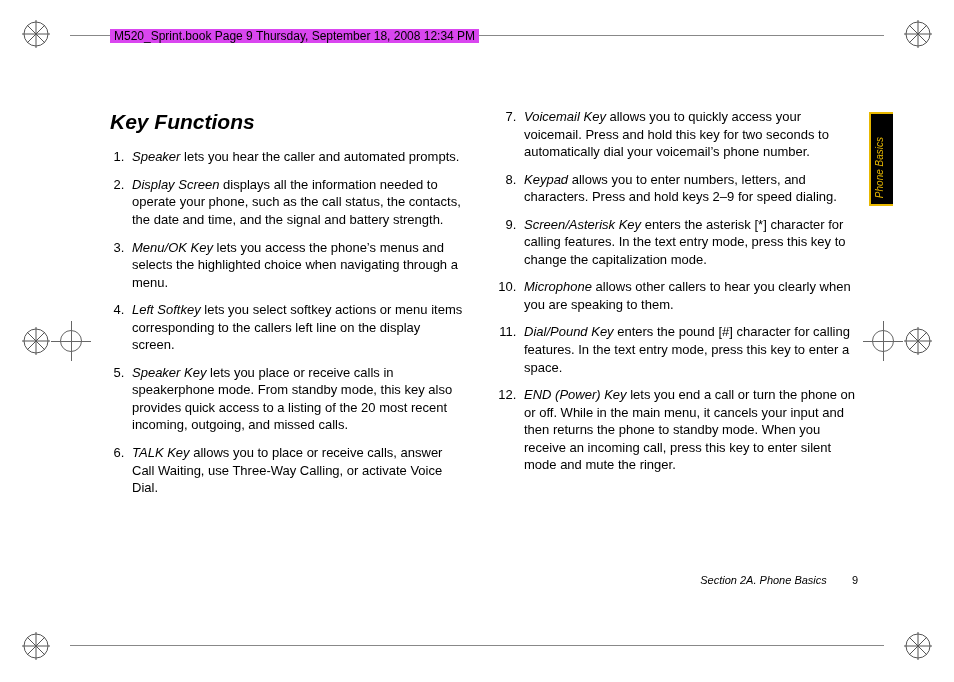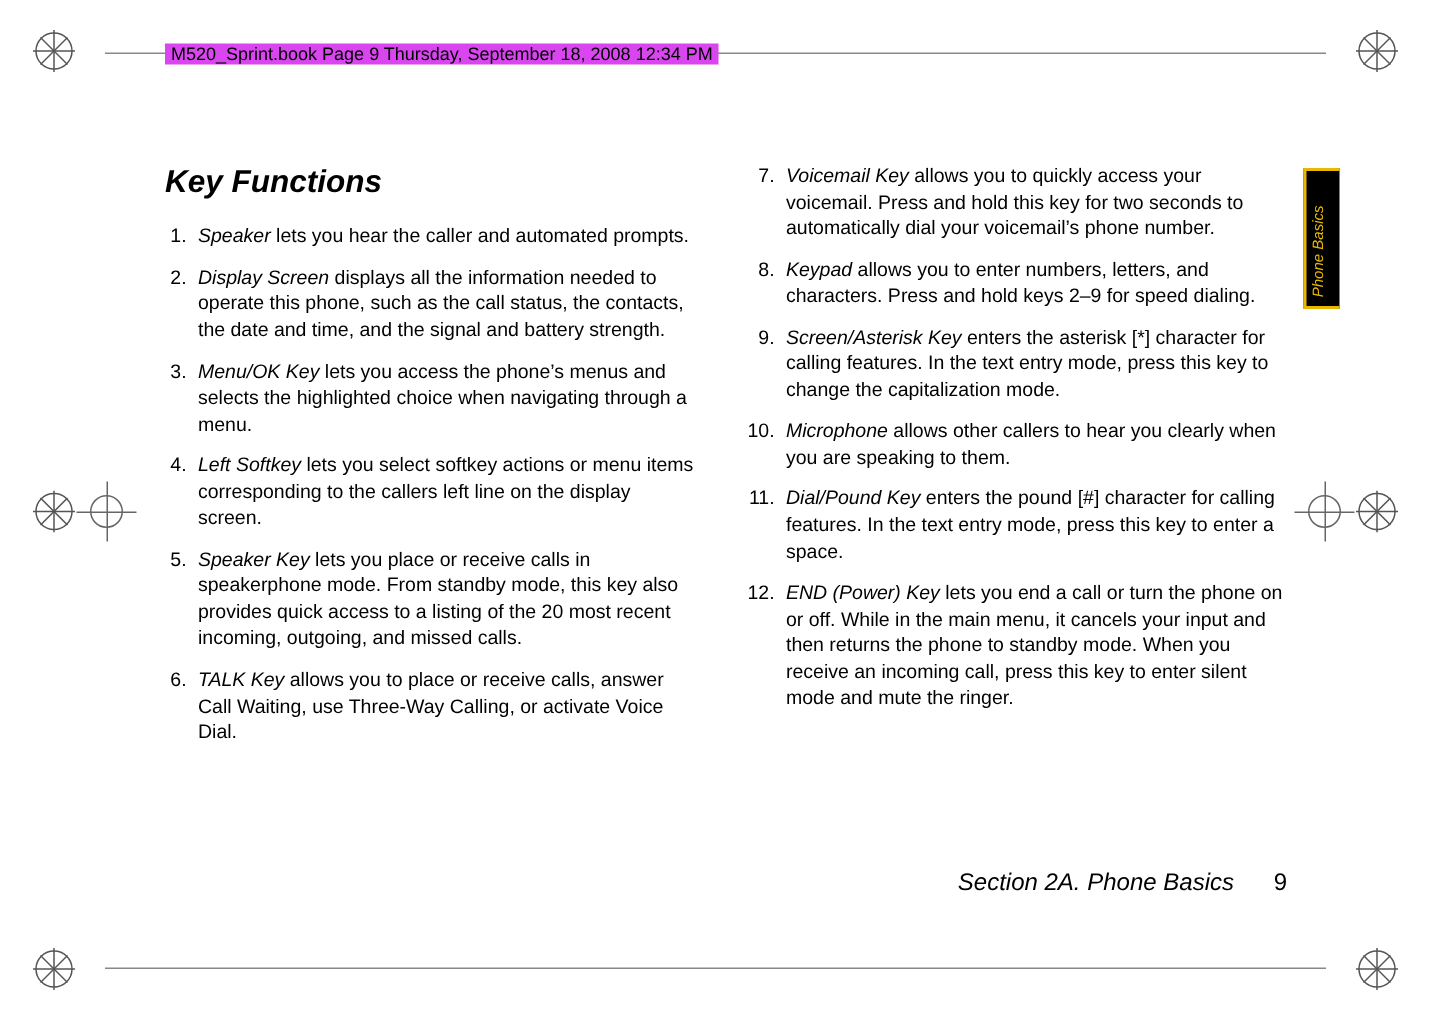--- a/index.html
+++ b/index.html
@@ -107,23 +107,23 @@
     margin-bottom: 10px;
     padding-left: 4px;
   }
   .term {
     font-weight: normal;
     font-style: italic;
   }
 
   .footer {
     position: absolute;
-    bottom: 84px;
+    bottom: 96px;
     right: 96px;
-    font-size: 16px;
+    font-size: 11px;
     font-style: italic;
   }
   .footer .pnum {
     font-style: normal;
     margin-left: 22px;
   }
 
   .bottom-line {
     position: absolute;
     bottom: 36px; left: 70px; right: 70px;
@@ -195,21 +195,21 @@
 
 <div class="tab">
   <div class="tab-text">Phone Basics</div>
 </div>
 
 <div class="page">
   <div class="col">
     <h2 class="title">Key Functions</h2>
     <ol id="list-left">
         <li><span class="term">Speaker</span><span> lets you hear the caller and automated prompts.</span></li>
-        <li><span class="term">Display Screen</span><span> displays all the information needed to operate this phone, such as the call status, the contacts, the date and time, and the signal and battery strength.</span></li>
+        <li><span class="term">Display Screen</span><span> displays all the information needed to operate your phone, such as the call status, the contacts, the date and time, and the signal and battery strength.</span></li>
         <li><span class="term">Menu/OK Key</span><span> lets you access the phone’s menus and selects the highlighted choice when navigating through a menu.</span></li>
         <li><span class="term">Left Softkey</span><span> lets you select softkey actions or menu items corresponding to the callers left line on the display screen.</span></li>
         <li><span class="term">Speaker Key</span><span> lets you place or receive calls in speakerphone mode. From standby mode, this key also provides quick access to a listing of the 20 most recent incoming, outgoing, and missed calls.</span></li>
         <li><span class="term">TALK Key</span><span> allows you to place or receive calls, answer Call Waiting, use Three-Way Calling, or activate Voice Dial.</span></li>
       </ol>
   </div>
   <div class="col">
     <ol id="list-right" start="7">
         <li><span class="term">Voicemail Key</span><span> allows you to quickly access your voicemail. Press and hold this key for two seconds to automatically dial your voicemail’s phone number.</span></li>
         <li><span class="term">Keypad</span><span> allows you to enter numbers, letters, and characters. Press and hold keys 2–9 for speed dialing.</span></li>

